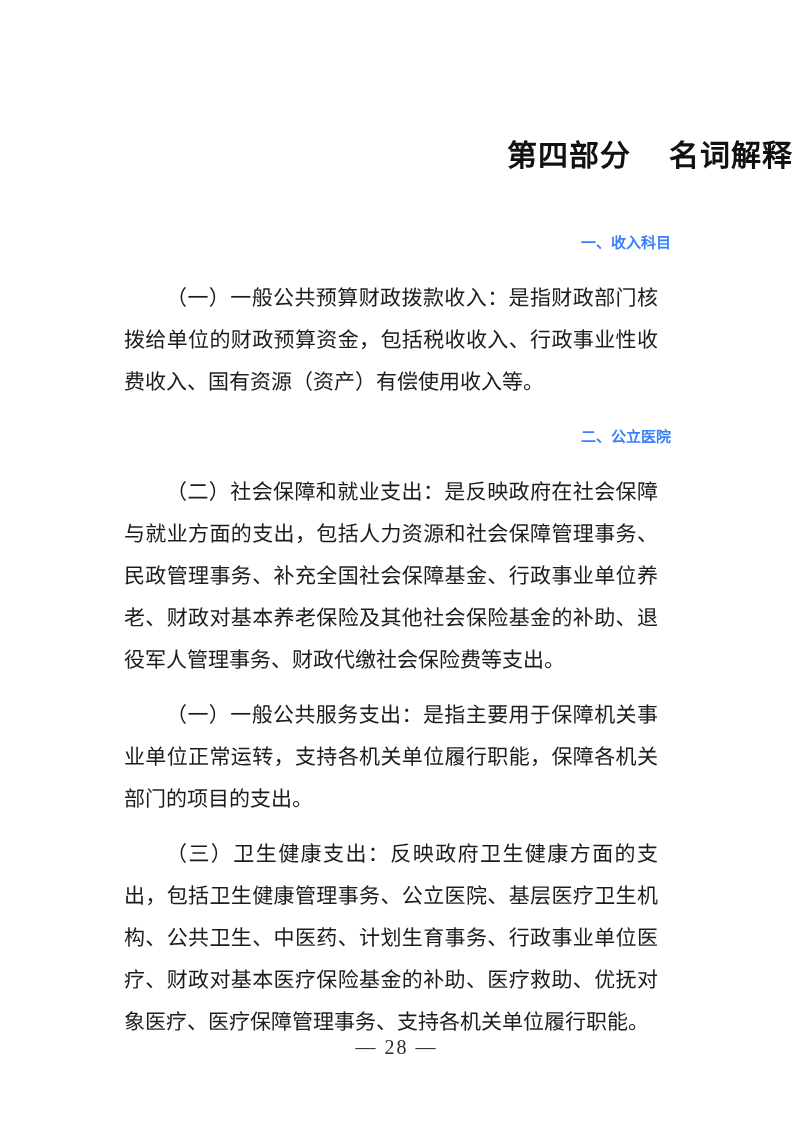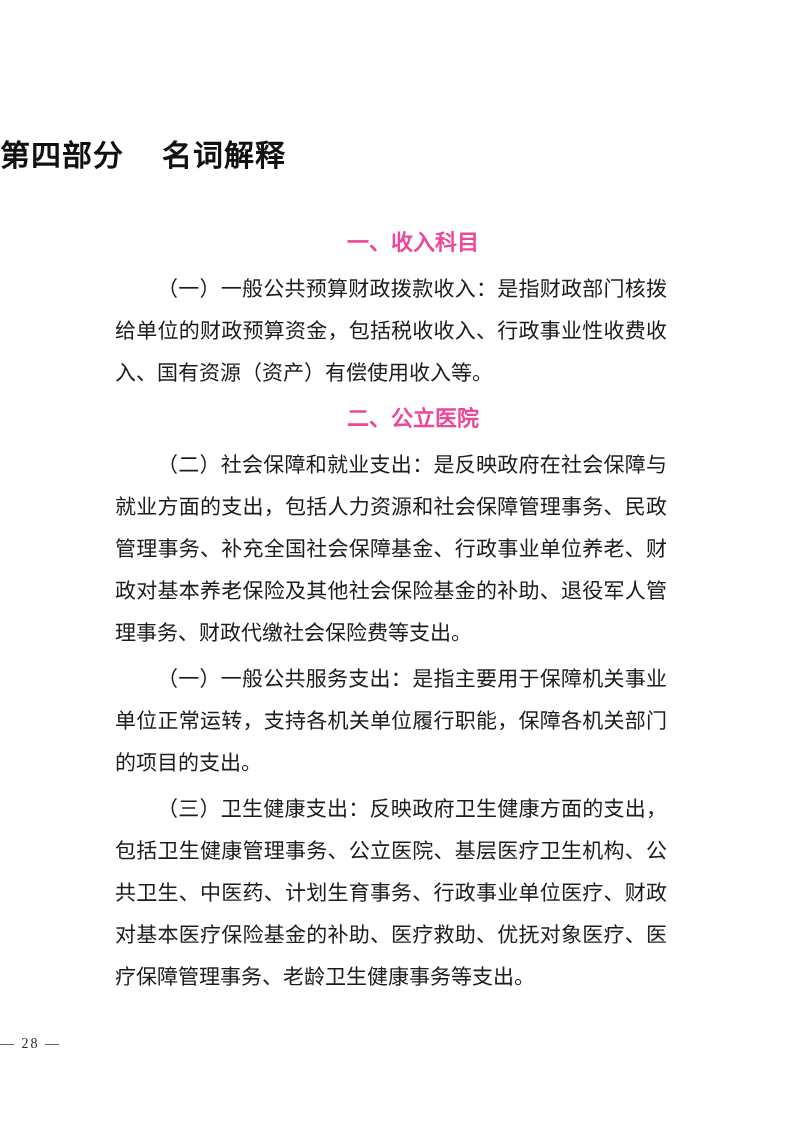--- a/index.html
+++ b/index.html
@@ -12,21 +12,21 @@
     width: 793px;
     height: 1122px;
     background: #ffffff;
     color: #1a1a1a;
     overflow: hidden;
     box-sizing: border-box;
   }
   .doc-title {
     margin: 0;
     padding-top: 138px;
-    text-align: left;
+    text-align: right;
     font-family: "Liberation Sans", "DejaVu Sans", sans-serif;
     font-weight: bold;
     font-size: 30px;
     line-height: 36px;
     color: #111111;
     letter-spacing: 1px;
   }
   .doc-title .title-gap {
     display: inline-block;
     width: 38px;
@@ -36,37 +36,38 @@
     font-family: "Liberation Serif", "DejaVu Serif", serif;
     font-size: 21px;
     line-height: 42px;
     text-align: justify;
     color: #1c1c1c;
   }
   .content h2 {
     margin: 0;
     font-family: "Liberation Sans", "DejaVu Sans", sans-serif;
     font-weight: bold;
-    font-size: 22px;
+    font-size: 15px;
     line-height: 42px;
     text-indent: 2em;
-    color: #ec4899;
-    text-align: center;
+    color: #3b82f6;
+    text-align: right;
   }
   .content p {
-    margin: 4px;
+    margin: 13px;
     text-indent: 2em;
   }
   .page-footer {
     position: absolute;
     left: 0;
     right: 0;
     top: 1036px;
+    text-align: center;
     font-family: "Liberation Serif", "DejaVu Serif", serif;
-    font-size: 14px;
+    font-size: 20px;
     color: #2a2a2a;
     letter-spacing: 2px;
   }
 </style>
 </head>
 <body>
 
 <div class="page">
 
   <h1 class="doc-title">
@@ -78,20 +79,20 @@
     <h2>一、收入科目</h2>
 
     <p>（一）一般公共预算财政拨款收入：是指财政部门核拨给单位的财政预算资金，包括税收收入、行政事业性收费收入、国有资源（资产）有偿使用收入等。</p>
 
     <h2>二、公立医院</h2>
 
     <p>（二）社会保障和就业支出：是反映政府在社会保障与就业方面的支出，包括人力资源和社会保障管理事务、民政管理事务、补充全国社会保障基金、行政事业单位养老、财政对基本养老保险及其他社会保险基金的补助、退役军人管理事务、财政代缴社会保险费等支出。</p>
 
     <p>（一）一般公共服务支出：是指主要用于保障机关事业单位正常运转，支持各机关单位履行职能，保障各机关部门的项目的支出。</p>
 
-    <p>（三）卫生健康支出：反映政府卫生健康方面的支出，包括卫生健康管理事务、公立医院、基层医疗卫生机构、公共卫生、中医药、计划生育事务、行政事业单位医疗、财政对基本医疗保险基金的补助、医疗救助、优抚对象医疗、医疗保障管理事务、老龄卫生健康事务等支出。</p>
+    <p>（三）卫生健康支出：反映政府卫生健康方面的支出，包括卫生健康管理事务、公立医院、基层医疗卫生机构、公共卫生、中医药、计划生育事务、行政事业单位医疗、财政对基本医疗保险基金的补助、医疗救助、优抚对象医疗、医疗保障管理事务、支持各机关单位履行职能。</p>
 
 
   </div>
 
   <div class="page-footer">— 28 —</div>
 
 </div>
 
 </body></html>

